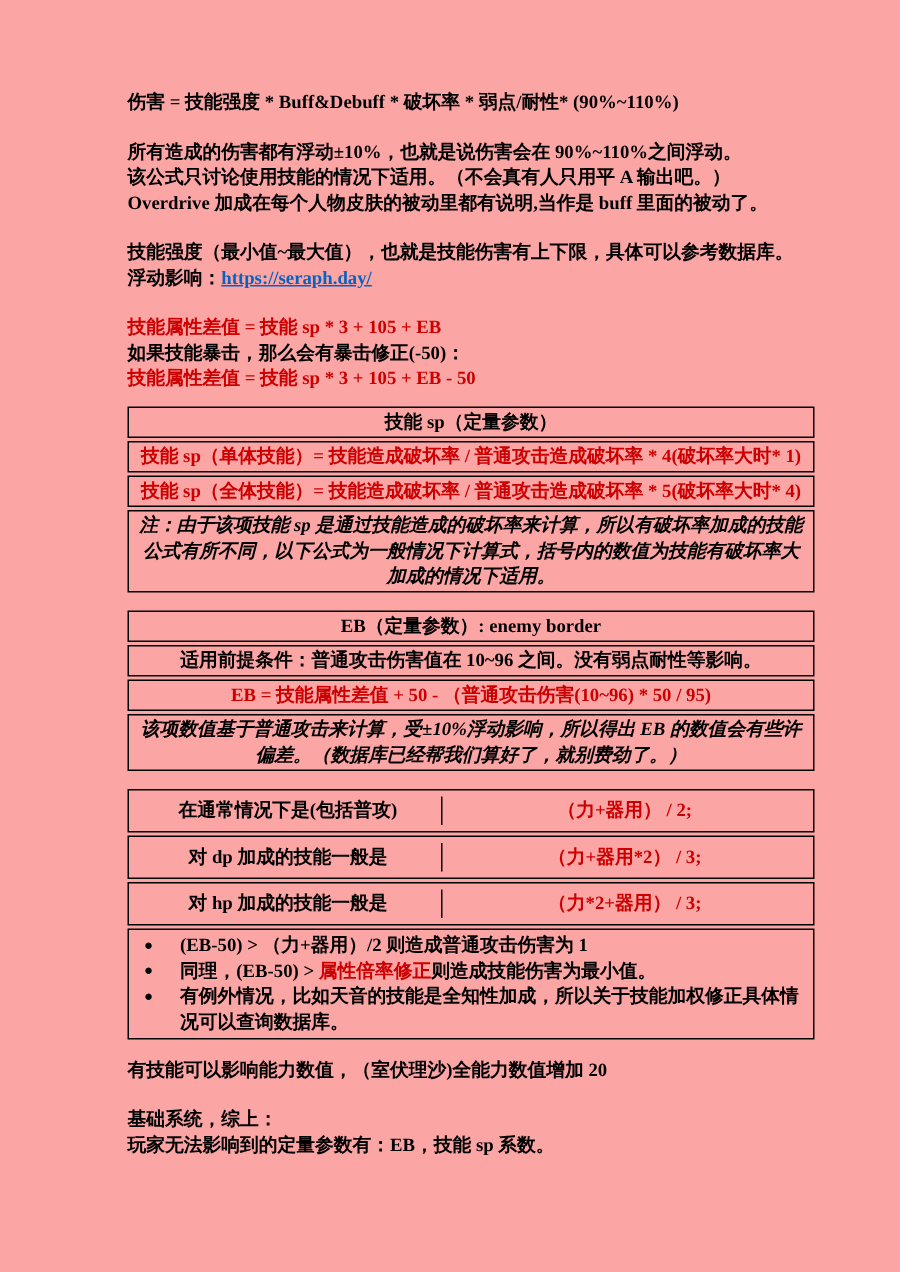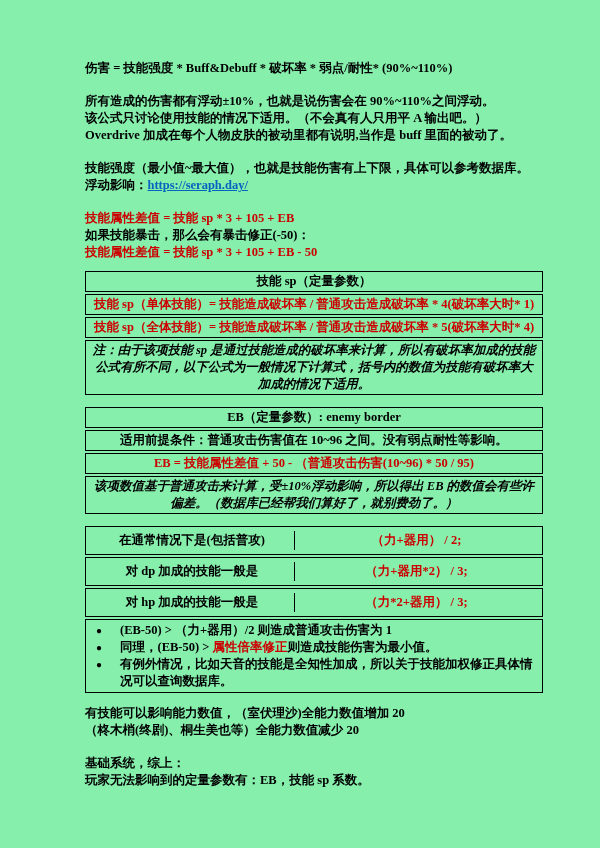--- a/index.html
+++ b/index.html
@@ -1,19 +1,19 @@
 <!DOCTYPE html>
 <html><head>
 <meta charset="utf-8">
 <style>
   html,body{margin:0;padding:0;background:#fff;}
   .page{
     position:relative;
     width:600px;height:848px;
-    background:#86efac;
+    background:#fca5a5;
     font-family:"Liberation Serif","DejaVu Serif",serif;
     font-weight:bold;
     color:#000;
     font-size:12.5px;
     line-height:17px;
     overflow:hidden;
   }
   .content{position:absolute;left:85px;top:60px;width:458px;}
   .line{white-space:nowrap;}
   .red{color:#cc0000;}
@@ -98,20 +98,19 @@
           <span class="btext"><span>同理，(EB-50) &gt; </span><span class="red">属性倍率修正</span><span>则造成技能伤害为最小值。</span></span>
         </div>
         <div class="bullet">
           <span class="bdot">●</span>
           <span class="btext">有例外情况，比如天音的技能是全知性加成，所以关于技能加权修正具体情况可以查询数据库。</span>
         </div>
       </div>
     </div>
 
     <div class="line">有技能可以影响能力数值，（室伏理沙)全能力数值增加 20</div>
-    <div class="line">（柊木梢(终剧)、桐生美也等）全能力数值减少 20</div>
     <div class="gap-m"></div>
 
     <div class="line">基础系统，综上：</div>
     <div class="line">玩家无法影响到的定量参数有：EB，技能 sp 系数。</div>
 
   </div>
 </div>
 
 </body></html>

